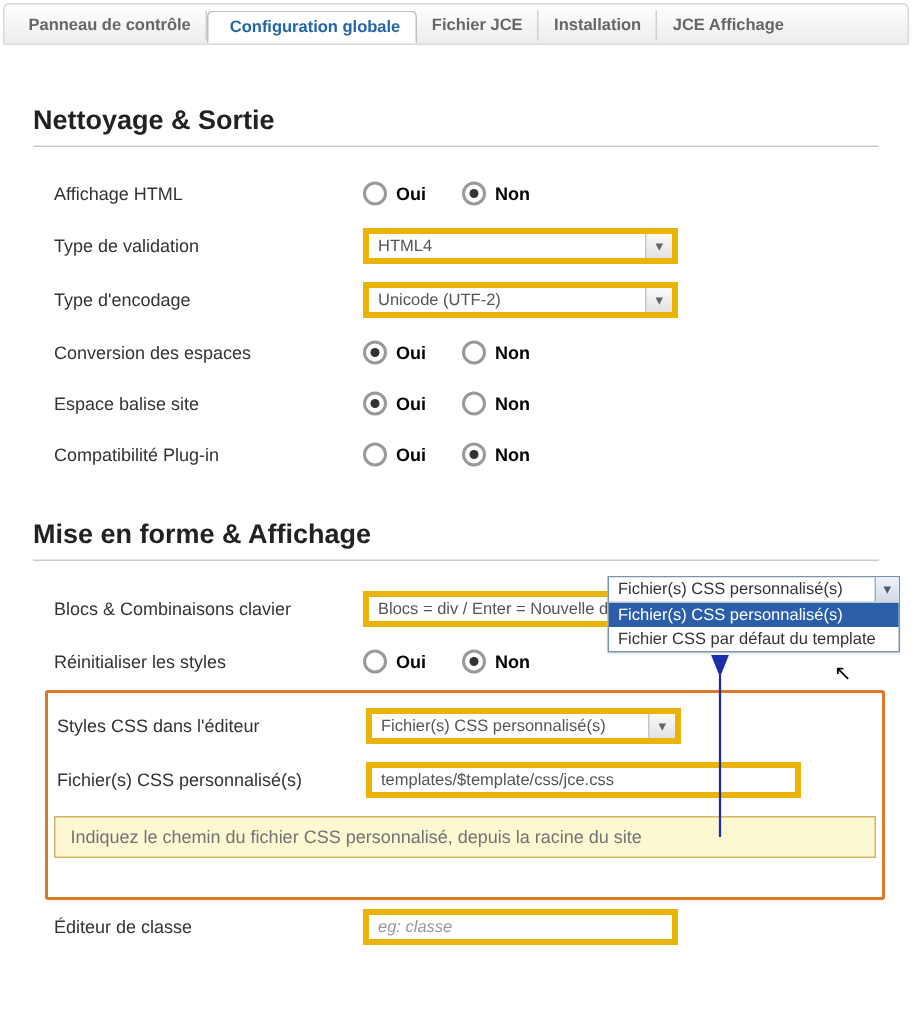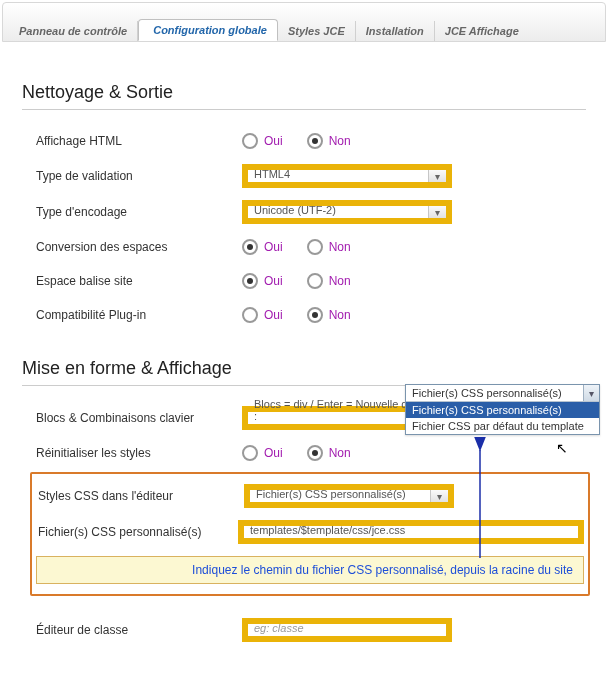--- a/index.html
+++ b/index.html
@@ -11,24 +11,23 @@
     background: #fff;
     width: 608px;
   }
   
   .tabbar {
     background: linear-gradient(#ffffff, #ececec);
     border: 1px solid #d8d8d8;
     border-radius: 4px 4px 0 0;
     padding: 4px 6px 0 6px;
     display: flex;
-    align-items: flex-end;
-    height: 40px;
+    align-items: flex-start;
+    height: 28px;
     margin: 2px 2px 0 2px;
-    font-style: italic;
   }
   .tabbar .tab {
     padding: 4px 10px;
     color: #666;
     font-weight: bold;
     cursor: pointer;
     border-right: 1px solid #d0d0d0;
     font-size: 11px;
   }
   .tabbar .tab:last-child { border-right: none; }
@@ -36,21 +35,21 @@
     background: #fff;
     border: 1px solid #c0c0c0;
     border-bottom: 1px solid #fff;
     border-radius: 4px 4px 0 0;
     color: #2266aa;
     padding-left: 14px;
   }
   .page { padding: 14px 22px 20px 22px; }
   h2.section {
     font-size: 18px;
-    font-weight: normal;
+    font-weight: bold;
     color: #222;
     border-bottom: 1px solid #ccc;
     padding: 26px 0 6px 0;
     margin: 0 0 14px 0;
   }
   .row {
     display: flex;
     align-items: center;
     padding: 6px 0 6px 14px;
     min-height: 34px;
@@ -71,25 +70,25 @@
     width: 16px; height: 16px;
     border: 2px solid #999;
     border-radius: 50%;
     display: inline-flex; align-items:center; justify-content:center;
     background:#fff;
   }
   .radio.selected .circle::after {
     content: "";
     width: 6px; height: 6px; background:#333; border-radius:50%;
   }
-  .radio span.txt { color:#a21caf; }
+  .radio span.txt { color:#000000;font-weight:bold; }
   .select, .text-input {
     width: 210px;
     height: 24px;
-    border: 6px solid #eab308;
+    border: 4px solid #eab308;
     padding: 2px 20px 2px 6px;
     font-size: 11px;
     color: #555;
     background: #fff;
     position: relative;
     display: flex;
     align-items: flex-end;
   }
   .select .caret {
     position: absolute;
@@ -97,32 +96,32 @@
     width: 18px; height: 100%;
     border-left: 1px solid #c6c6c6;
     background: linear-gradient(#fafafa,#e2e2e2);
     display:flex; align-items:center; justify-content:center;
     color:#666; font-size:10px;
   }
   .text-input.italic { font-style: italic; color:#999; }
   .highlight-group {
     border: 2px solid #d97a2a;
     border-radius: 2px;
-    margin: 2px -4px 16px 8px;
-    padding: 4px 4px 2px 4px;
+    margin: 2px -4px 0 8px;
+    padding: 4px 4px 18px 4px;
   }
   .highlight-group .row { padding-left: 2px; }
   .callout {
     background: #fcf8d2;
     border: 1px solid #d9b25f;
     padding: 6px 10px;
     margin: 6px 0 8px 0;
     font-size: 12px;
-    color: #1d4ed8;
-    text-align: right;
+    color: #737373;
+    text-align: left;
   }
   
   .dropdown-popup {
     position: absolute;
     left: 405px;
     top: 382px;
     width: 195px;
     border: 1px solid #7a94ad;
     background: #fff;
     font-size: 11px;
@@ -164,21 +163,21 @@
     pointer-events: none;
   }
 </style>
 </head>
 <body>
 <div class="wrap">
 
 <div class="tabbar">
   <div class="tab"><span>Panneau de contrôle</span></div>
   <div class="tab active"><span>Configuration globale</span></div>
-  <div class="tab"><span>Styles JCE</span></div>
+  <div class="tab"><span>Fichier JCE</span></div>
   <div class="tab"><span>Installation</span></div>
   <div class="tab"><span>JCE Affichage</span></div>
 </div>
 
 <div class="page">
 
   <h2 class="section">Nettoyage &amp; Sortie</h2>
 
   <div class="row">
     <div class="label">Affichage HTML</div>
@@ -288,21 +287,21 @@
       <div class="controls">
         <div class="select">
           <span>Fichier(s) CSS personnalisé(s)</span>
           <span class="caret">▾</span>
         </div>
       </div>
     </div>
     <div class="row">
       <div class="label">Fichier(s) CSS personnalisé(s)</div>
       <div class="controls">
-        <div class="text-input" style="width:346px">
+        <div class="text-input" style="width:290px">
           <span>templates/$template/css/jce.css</span>
         </div>
       </div>
     </div>
     <div class="callout">Indiquez le chemin du fichier CSS personnalisé, depuis la racine du site</div>
   </div>
 
   <div class="row">
     <div class="label">Éditeur de classe</div>
     <div class="controls">

